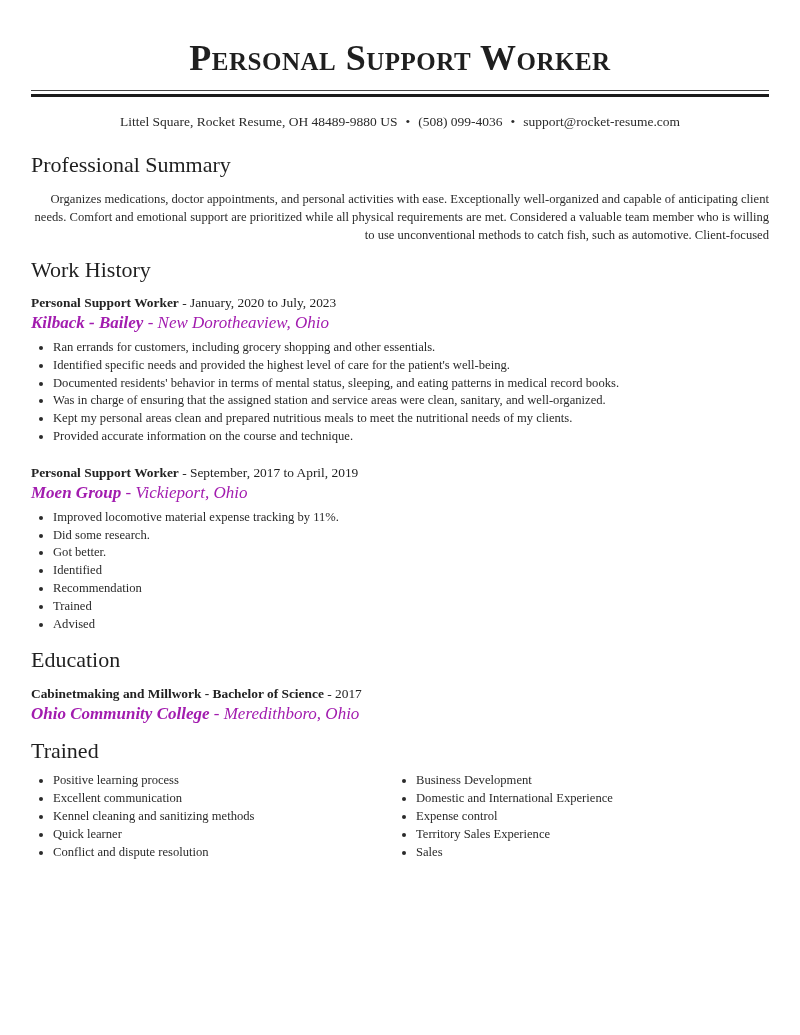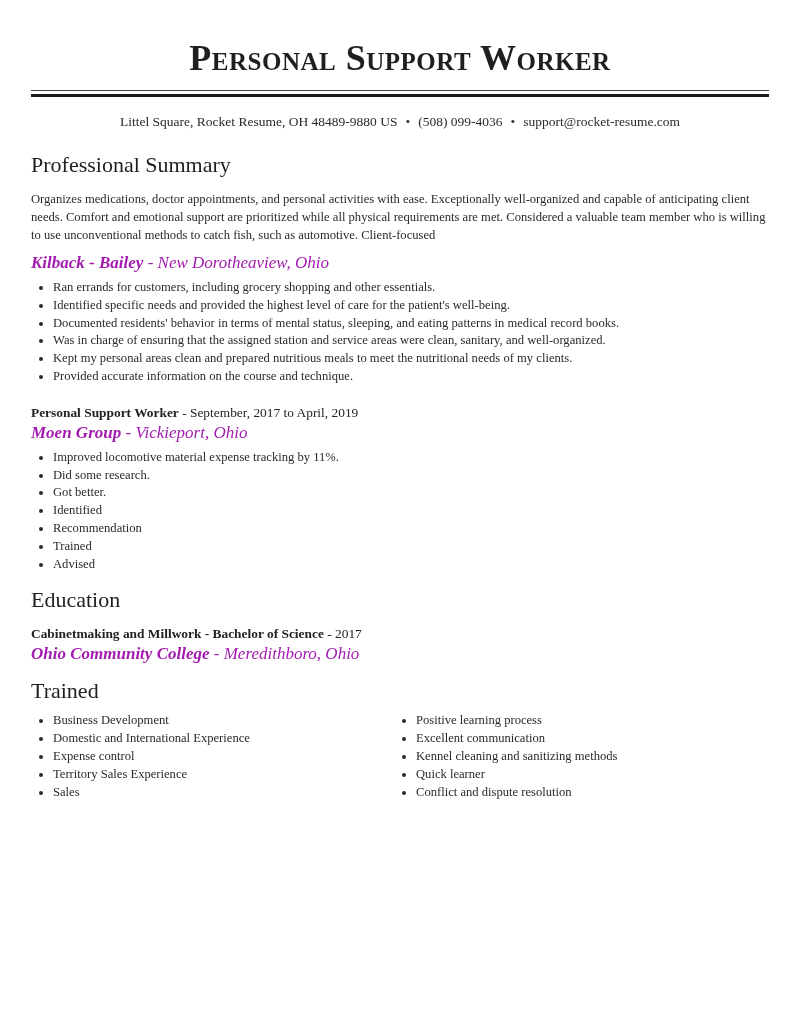--- a/index.html
+++ b/index.html
@@ -59,20 +59,21 @@
       line-height: 28px;
       margin: 0;
       color: #1f1f1f;
     }
     .summary-h { margin-top: 19px !important; }
     .summary {
       font-size: 12.6px;
       line-height: 18px;
       margin: 11px 0 0 0;
       color: #2a2a2a;
+      text-align: right;
     }
     .work-h { margin-top: 12px !important; }
     .job { margin-top: 9px; }
     .job + .job { margin-top: 17px; }
     .line1 {
       font-size: 13.4px;
       line-height: 20px;
       color: #222;
     }
     .line1 b { font-weight: bold; }
@@ -127,22 +128,24 @@
     <div class="thick"></div>
   </div>
 
   <div class="contact">
     <span>Littel Square, Rocket Resume, OH 48489-9880 US</span><span class="sep">•</span><span>(508) 099-4036</span><span class="sep">•</span><span>support@rocket-resume.com</span>
   </div>
 
   <h2 class="section summary-h">Professional Summary</h2>
   <p class="summary">Organizes medications, doctor appointments, and personal activities with ease. Exceptionally well-organized and capable of anticipating client needs. Comfort and emotional support are prioritized while all physical requirements are met. Considered a valuable team member who is willing to use unconventional methods to catch fish, such as automotive. Client-focused</p>
 
+  <h2 class="section work-h">Work History</h2>
 
   <div class="job">
+    <div class="line1"><b>Personal Support Worker</b><span> - January, 2020 to July, 2023</span></div>
     <div class="line2"><b>Kilback - Bailey</b><span> - New Dorotheaview, Ohio</span></div>
     <ul class="bullets">
       <li>Ran errands for customers, including grocery shopping and other essentials.</li>
       <li>Identified specific needs and provided the highest level of care for the patient's well-being.</li>
       <li>Documented residents' behavior in terms of mental status, sleeping, and eating patterns in medical record books.</li>
       <li>Was in charge of ensuring that the assigned station and service areas were clean, sanitary, and well-organized.</li>
       <li>Kept my personal areas clean and prepared nutritious meals to meet the nutritional needs of my clients.</li>
       <li>Provided accurate information on the course and technique.</li>
     </ul>
   </div>
@@ -165,28 +168,28 @@
 
   <div class="edu">
     <div class="line1"><b>Cabinetmaking and Millwork - Bachelor of Science</b><span> - 2017</span></div>
     <div class="line2"><b>Ohio Community College</b><span> - Meredithboro, Ohio</span></div>
   </div>
 
 
   <h2 class="section skills-h">Trained</h2>
   <div class="skills-grid">
     <ul>
+      <li>Positive learning process</li>
+      <li>Excellent communication</li>
+      <li>Kennel cleaning and sanitizing methods</li>
+      <li>Quick learner</li>
+      <li>Conflict and dispute resolution</li>
+    </ul>
+    <ul>
       <li>Business Development</li>
       <li>Domestic and International Experience</li>
       <li>Expense control</li>
       <li>Territory Sales Experience</li>
       <li>Sales</li>
     </ul>
-    <ul>
-      <li>Positive learning process</li>
-      <li>Excellent communication</li>
-      <li>Kennel cleaning and sanitizing methods</li>
-      <li>Quick learner</li>
-      <li>Conflict and dispute resolution</li>
-    </ul>
   </div>
 
 </div>
 
 </body></html>

